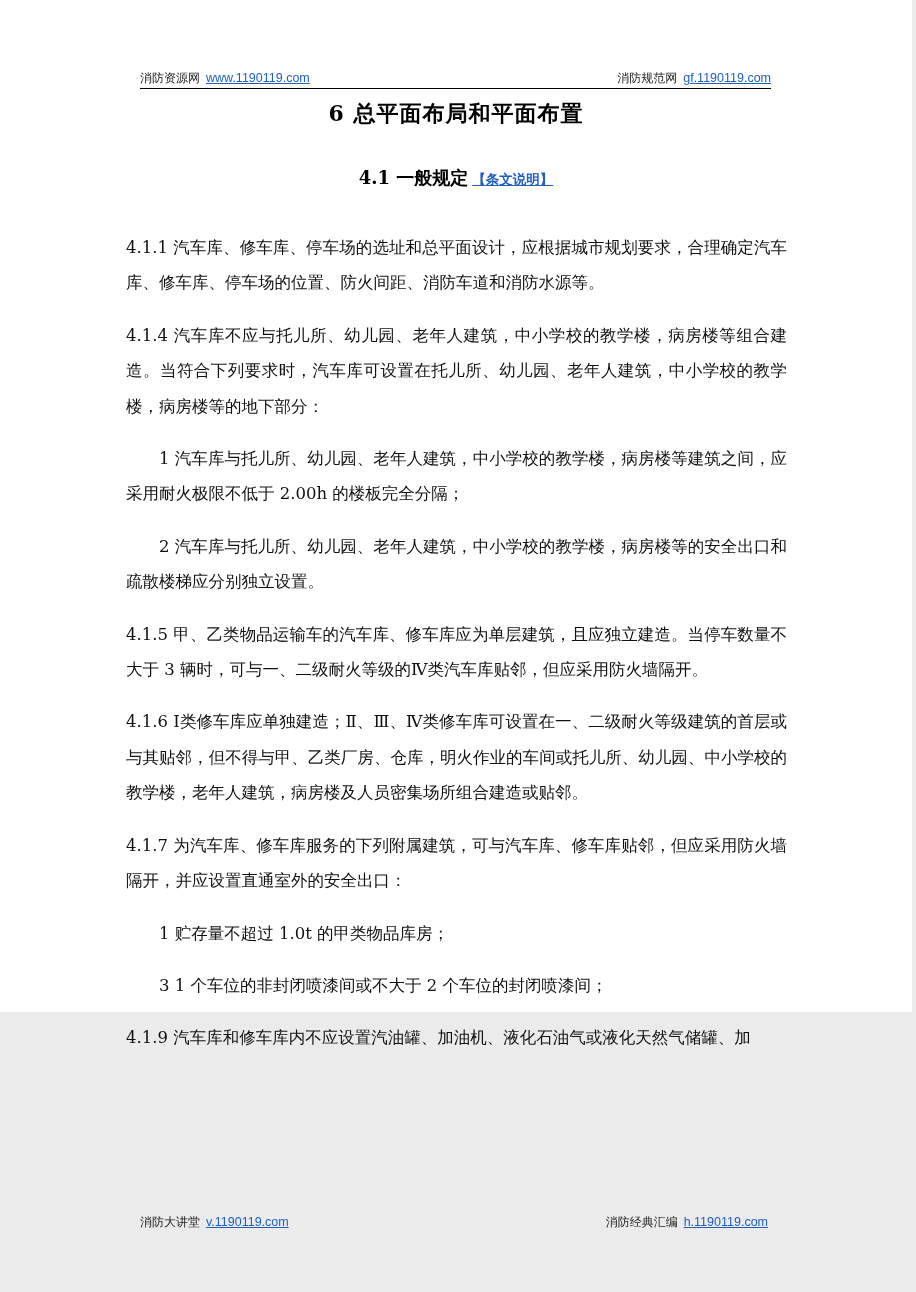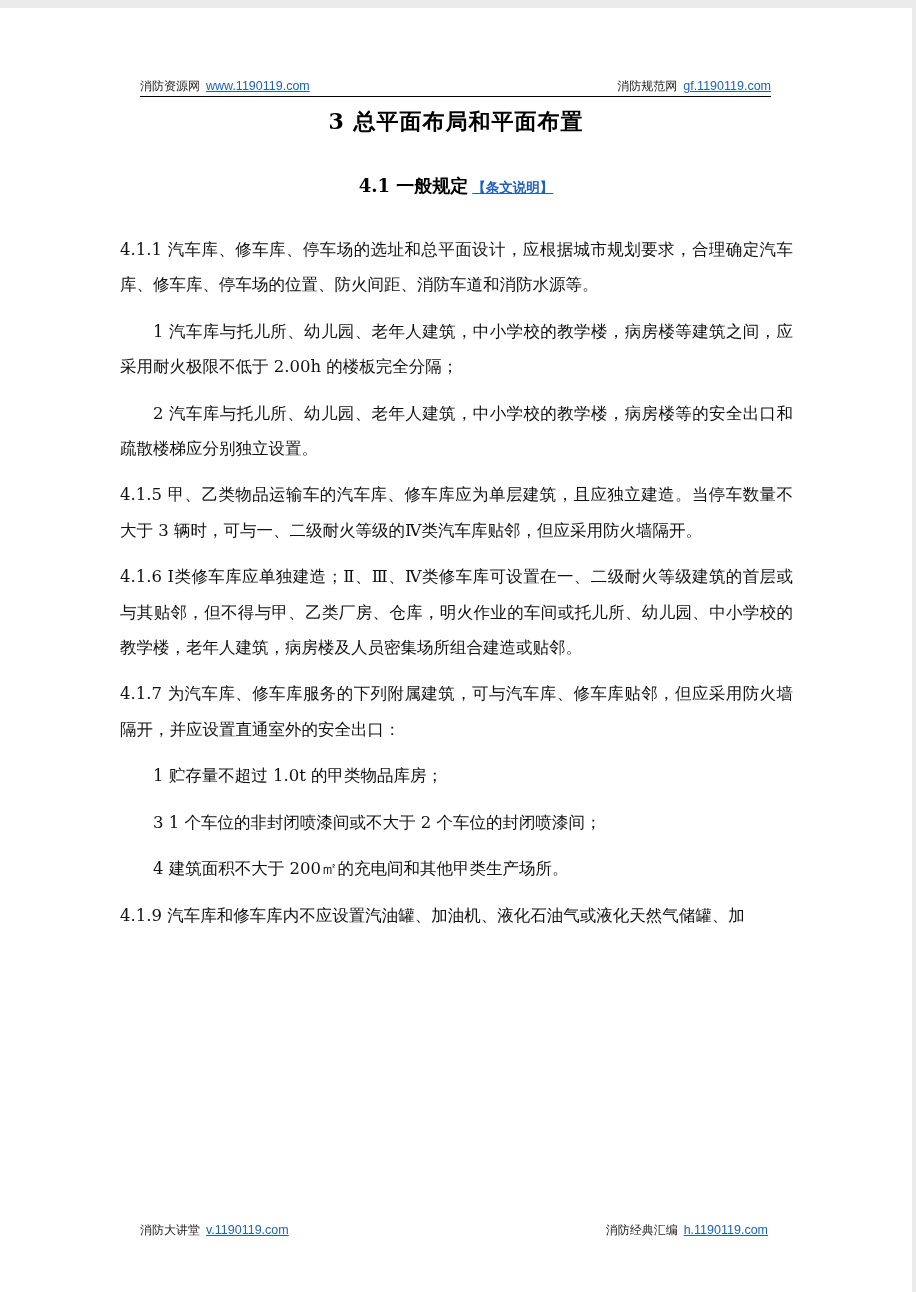--- a/index.html
+++ b/index.html
@@ -9,23 +9,23 @@
   }
   body {
     width: 916px;
     height: 1292px;
     position: relative;
     overflow: hidden;
   }
   .page {
     position: absolute;
     left: 0;
-    top: 8px;
+    top: 0;
     width: 912px;
-    height: 1284px;
+    height: 1012px;
     background: #ffffff;
   }
   .running-header {
     position: absolute;
     left: 140px;
     top: 70px;
     width: 631px;
     height: 18px;
     border-bottom: 1px solid #000;
     font-family: "DejaVu Sans", sans-serif;
@@ -76,21 +76,21 @@
     position: absolute;
     left: 109px;
     top: 213px;
     width: 695px;
     font-family: "DejaVu Serif", serif;
     font-size: 16.5px;
     color: #111;
     line-height: 35.4px;
   }
   .body-text p {
-    margin: 11px;
+    margin: 17px;
     text-align: justify;
     text-align-last: left;
   }
   .body-text p.item { text-indent: 33px; }
   .running-footer {
     position: absolute;
     left: 140px;
     top: 1214px;
     width: 631px;
     height: 18px;
@@ -109,36 +109,36 @@
 
   <div class="running-header">
     <span class="left">
       <span>消防资源网</span><a class="site-link">www.1190119.com</a>
     </span>
     <span class="right">
       <span>消防规范网</span><a class="site-link">gf.1190119.com</a>
     </span>
   </div>
 
-  <div class="chapter-title">3  总平面布局和平面布置</div>
+  <div class="chapter-title">6  总平面布局和平面布置</div>
 
   <div class="section-title">
     <span>4.1  一般规定</span><span class="explain-link"><span>【</span><span class="u">条文说明</span><span>】</span></span>
   </div>
 
   <div class="body-text">
     <p>4.1.1 汽车库、修车库、停车场的选址和总平面设计，应根据城市规划要求，合理确定汽车库、修车库、停车场的位置、防火间距、消防车道和消防水源等。</p>
+    <p>4.1.4 汽车库不应与托儿所、幼儿园、老年人建筑，中小学校的教学楼，病房楼等组合建造。当符合下列要求时，汽车库可设置在托儿所、幼儿园、老年人建筑，中小学校的教学楼，病房楼等的地下部分：</p>
     <p class="item">1 汽车库与托儿所、幼儿园、老年人建筑，中小学校的教学楼，病房楼等建筑之间，应采用耐火极限不低于 2.00h 的楼板完全分隔；</p>
     <p class="item">2 汽车库与托儿所、幼儿园、老年人建筑，中小学校的教学楼，病房楼等的安全出口和疏散楼梯应分别独立设置。</p>
     <p>4.1.5 甲、乙类物品运输车的汽车库、修车库应为单层建筑，且应独立建造。当停车数量不大于 3 辆时，可与一、二级耐火等级的Ⅳ类汽车库贴邻，但应采用防火墙隔开。</p>
     <p>4.1.6 Ⅰ类修车库应单独建造；Ⅱ、Ⅲ、Ⅳ类修车库可设置在一、二级耐火等级建筑的首层或与其贴邻，但不得与甲、乙类厂房、仓库，明火作业的车间或托儿所、幼儿园、中小学校的教学楼，老年人建筑，病房楼及人员密集场所组合建造或贴邻。</p>
     <p>4.1.7 为汽车库、修车库服务的下列附属建筑，可与汽车库、修车库贴邻，但应采用防火墙隔开，并应设置直通室外的安全出口：</p>
     <p class="item">1 贮存量不超过 1.0t 的甲类物品库房；</p>
     <p class="item">3 1 个车位的非封闭喷漆间或不大于 2 个车位的封闭喷漆间；</p>
-    <p class="item">4 建筑面积不大于 200㎡的充电间和其他甲类生产场所。</p>
     <p>4.1.9 汽车库和修车库内不应设置汽油罐、加油机、液化石油气或液化天然气储罐、加</p>
   </div>
 
   <div class="running-footer">
     <span class="left">
       <span>消防大讲堂</span><a class="site-link">v.1190119.com</a>
     </span>
     <span class="right">
       <span>消防经典汇编</span><a class="site-link">h.1190119.com</a>
     </span>

